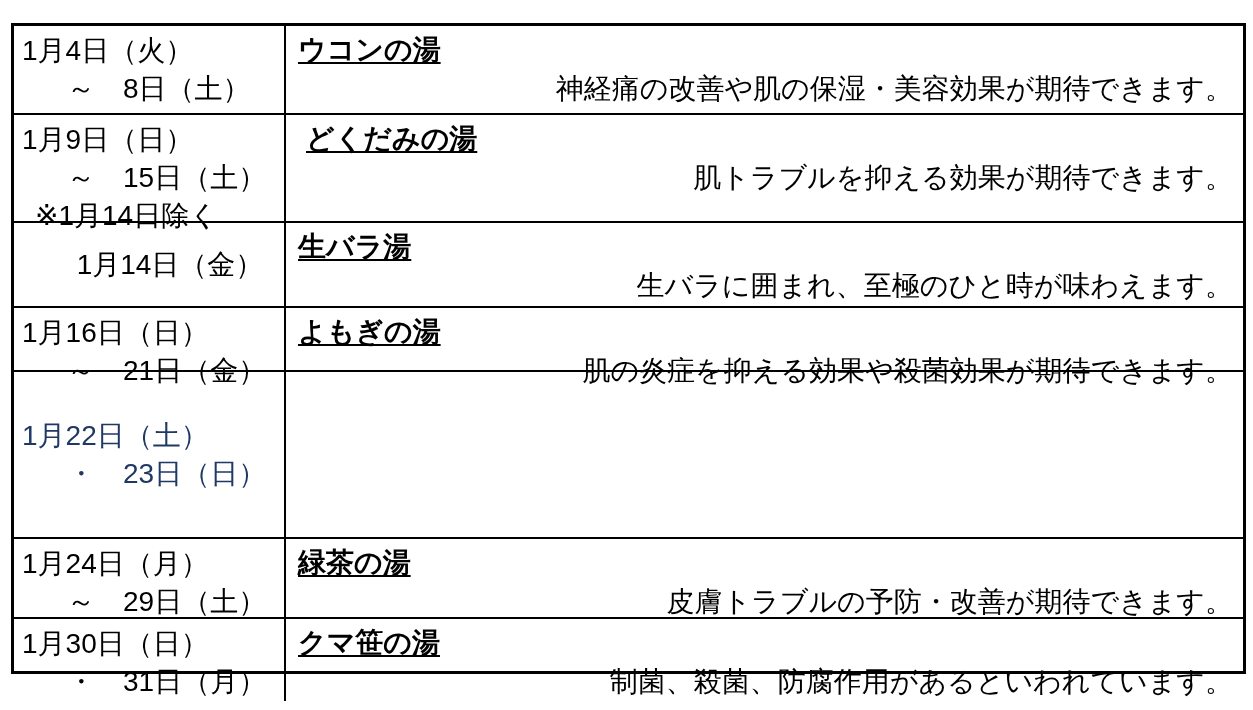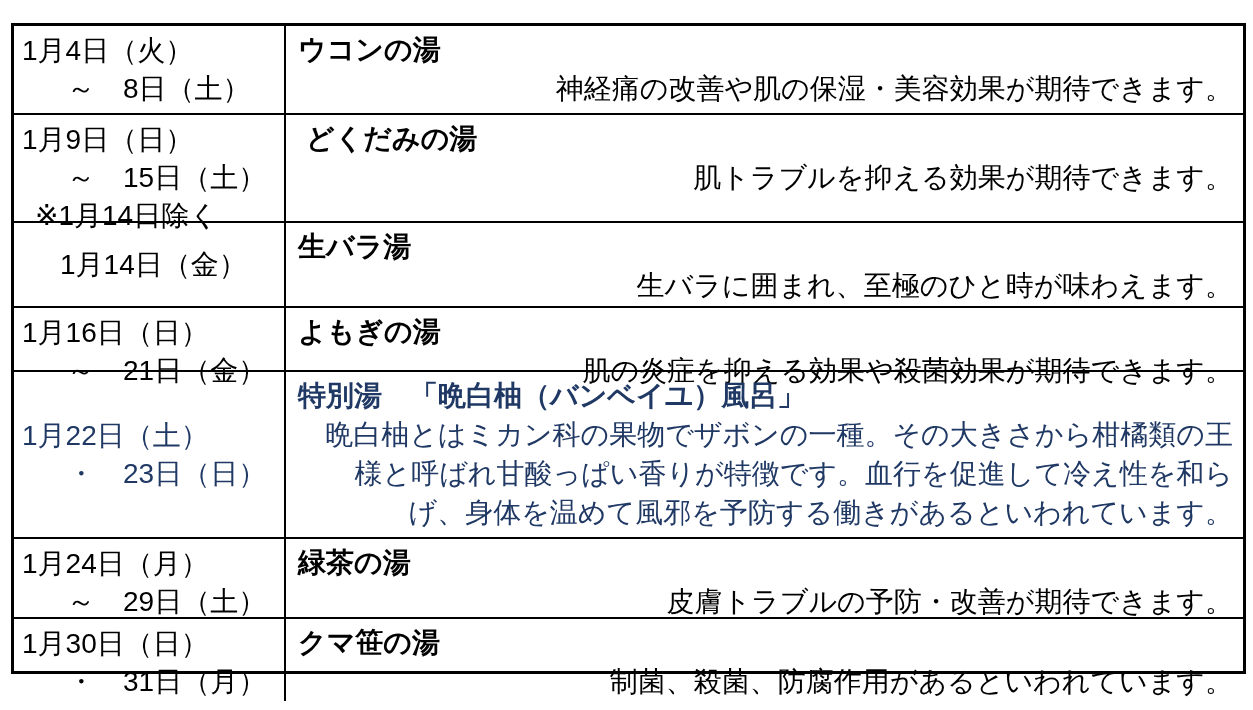--- a/index.html
+++ b/index.html
@@ -57,30 +57,32 @@
   }
   .date-line.cont{
     padding-left:45px;
   }
   .date-line.note{
     padding-left:13px;
   }
   .date-cell.solo{
     justify-content:center;
     padding-top:0;
+    text-align:center;
   }
   .date-cell.solo .date-line{
     padding-left:38px;
   }
   .bath-cell{
     padding:4px 10px 0 12px;
     line-height:39px;
   }
   .bath-title{
     font-weight:bold;
+    text-decoration:underline;
     text-decoration-thickness:2px;
     text-underline-offset:3px;
     white-space:pre-wrap;
   }
   .bath-desc{
     white-space:pre-wrap;
     text-align:right;
   }
   .row.special .date-cell,
   .row.special .bath-cell{
@@ -134,24 +136,20 @@
       <div class="bath-title">よもぎの湯</div>
       <div class="bath-desc">肌の炎症を抑える効果や殺菌効果が期待できます。</div>
     </div>
   </div>
 
   <div class="row special" style="height: 167px;">
     <div class="cell date-cell center-v">
           <div class="date-line">1月22日（土）</div>
           <div class="date-line cont">・　23日（日）</div>
         </div>
-    <div class="cell bath-cell">
-      <div class="bath-title">特別湯　「晩白柚（バンベイユ）風呂」</div>
-      <div class="bath-desc">晩白柚とはミカン科の果物でザボンの一種。その大きさから柑橘類の王様と呼ばれ甘酸っぱい香りが特徴です。血行を促進して冷え性を和らげ、身体を温めて風邪を予防する働きがあるといわれています。</div>
-    </div>
   </div>
 
   <div class="row" style="height: 80px;">
     <div class="cell date-cell">
           <div class="date-line">1月24日（月）</div>
           <div class="date-line cont">～　29日（土）</div>
         </div>
     <div class="cell bath-cell">
       <div class="bath-title">緑茶の湯</div>
       <div class="bath-desc">皮膚トラブルの予防・改善が期待できます。</div>

